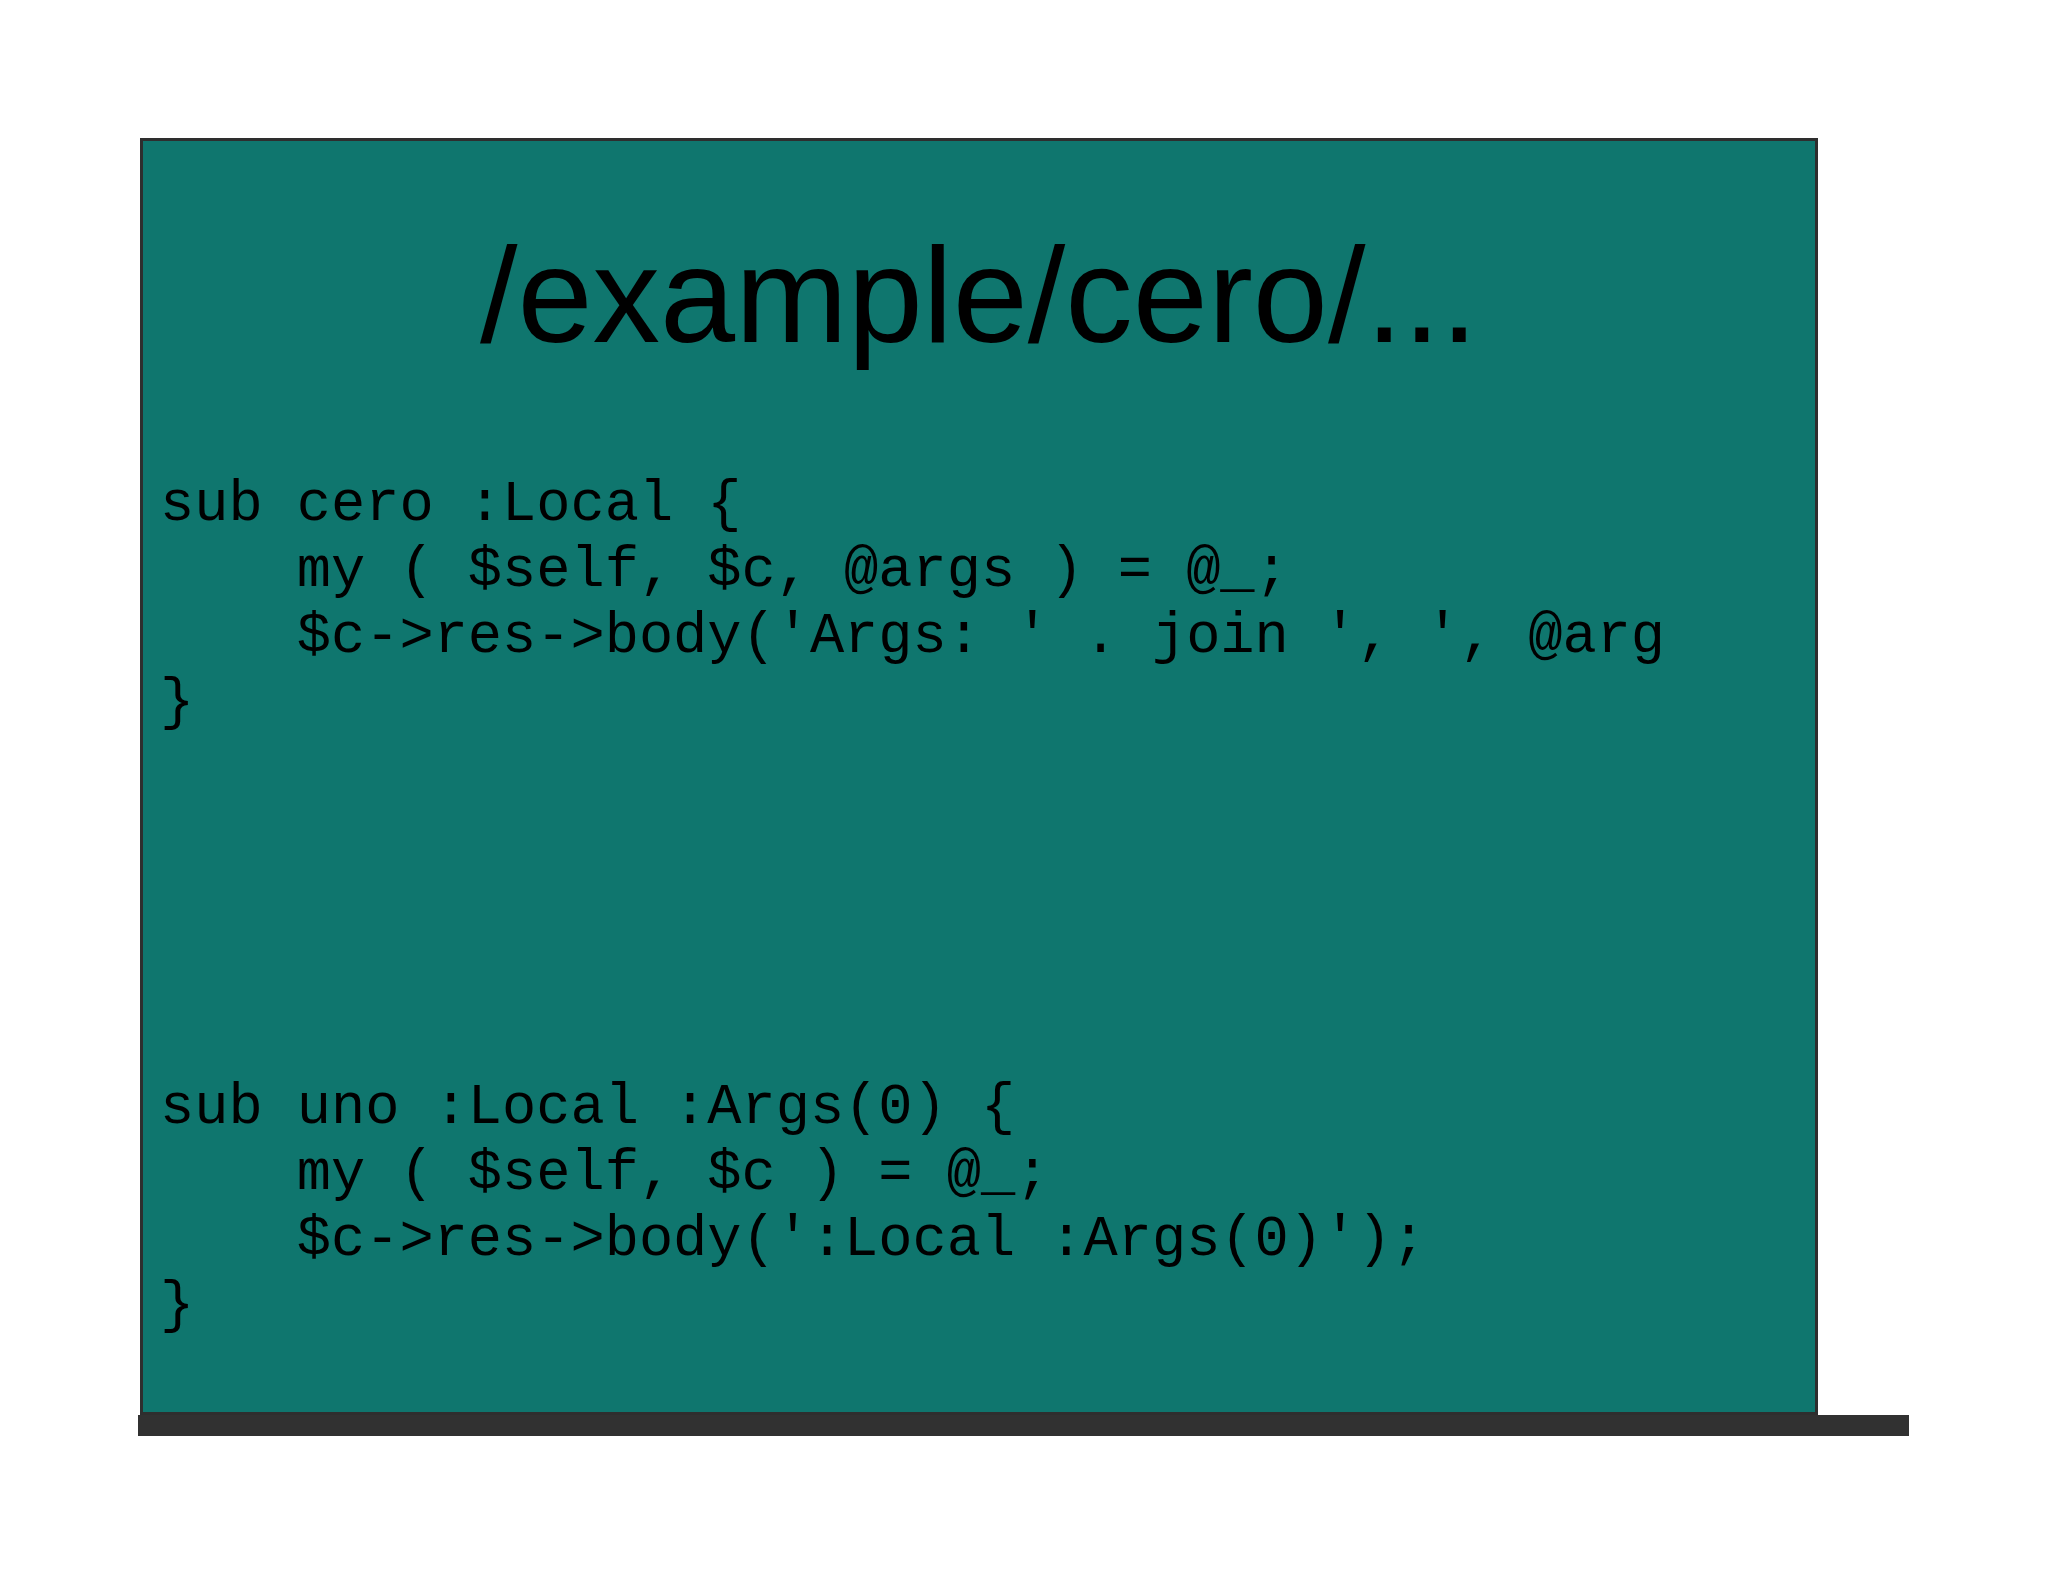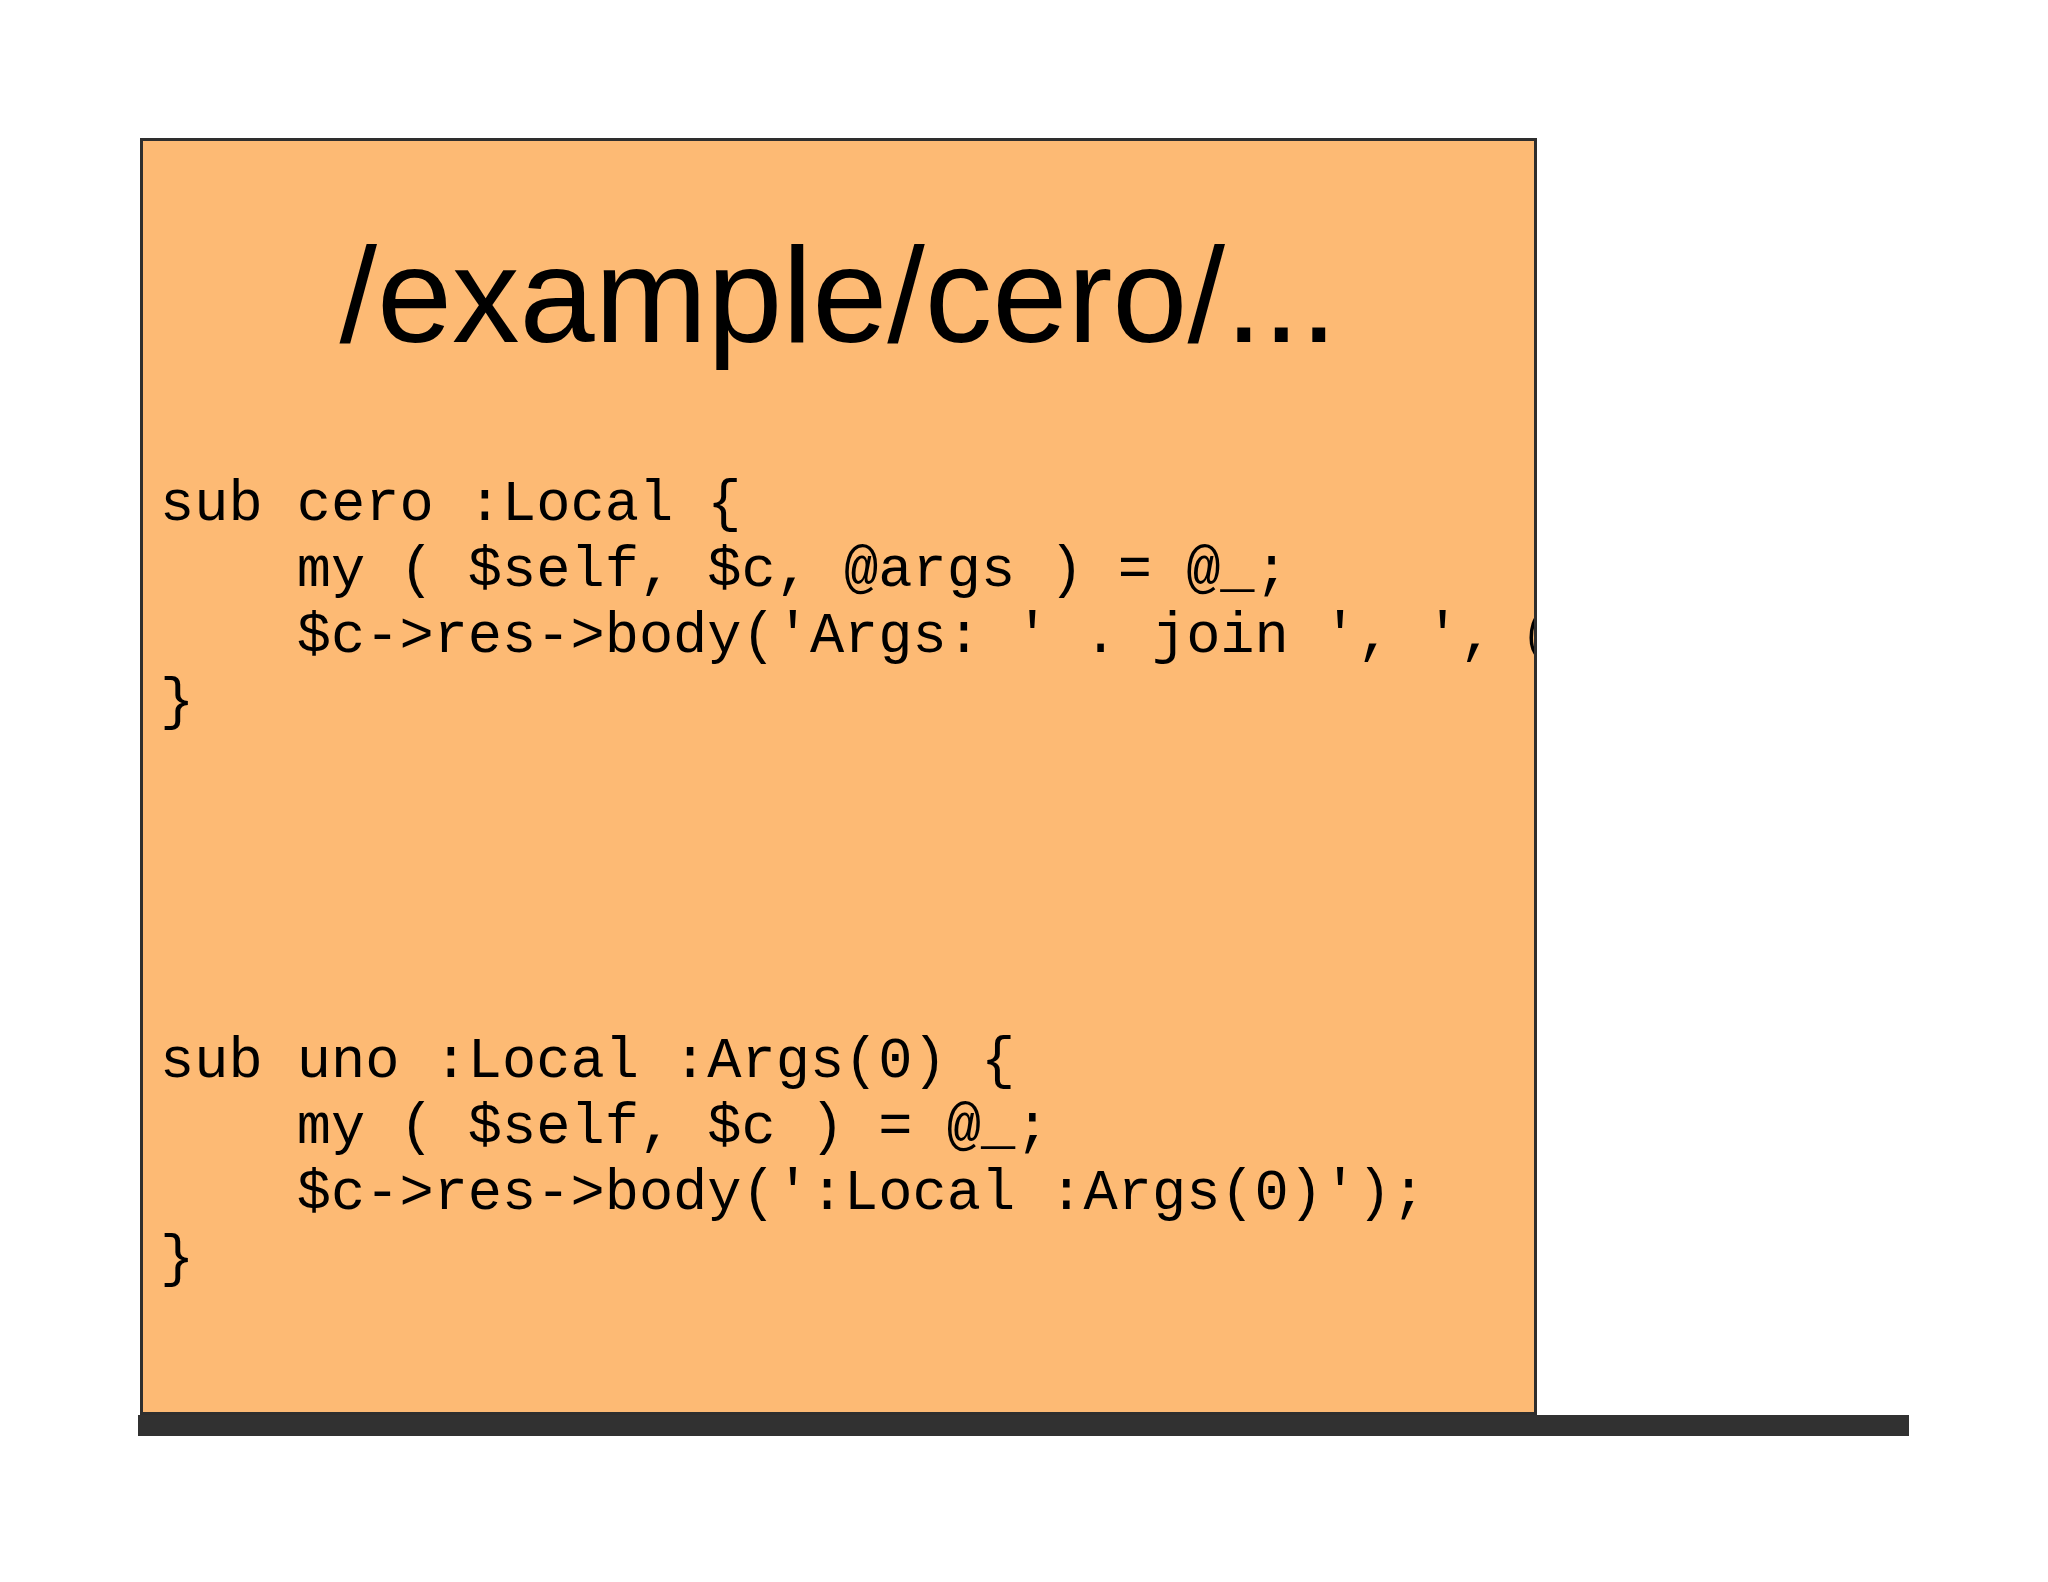--- a/index.html
+++ b/index.html
@@ -12,25 +12,25 @@
     width: 2048px;
     height: 1582px;
     background: #ffffff;
     overflow: hidden;
     font-family: "Liberation Sans", sans-serif;
   }
   .slide {
     position: absolute;
     left: 140px;
     top: 138px;
-    width: 1397px;
+    width: 1678px;
     height: 1277px;
     box-sizing: border-box;
     border: 3px solid #2e2e2e;
-    background: #fdba74;
+    background: #0f766e;
     overflow: hidden;
   }
   .bottom-bar {
     position: absolute;
     left: 138px;
     top: 1415px;
     width: 1771px;
     height: 21px;
     background: #313131;
   }
@@ -52,21 +52,21 @@
     position: absolute;
     left: 9px;
     margin: 8px;
     font-family: "Liberation Mono", "DejaVu Sans Mono", monospace;
     font-size: 57px;
     line-height: 66px;
     color: #000000;
     white-space: pre;
   }
   .code-cero { top: 323px; }
-  .code-uno  { top: 880px; }
+  .code-uno  { top: 926px; }
 </style>
 </head>
 <body>
 
 <div class="canvas">
 
   <div class="slide">
 
     <div class="section-title title-cero">/example/cero/...</div>
 

